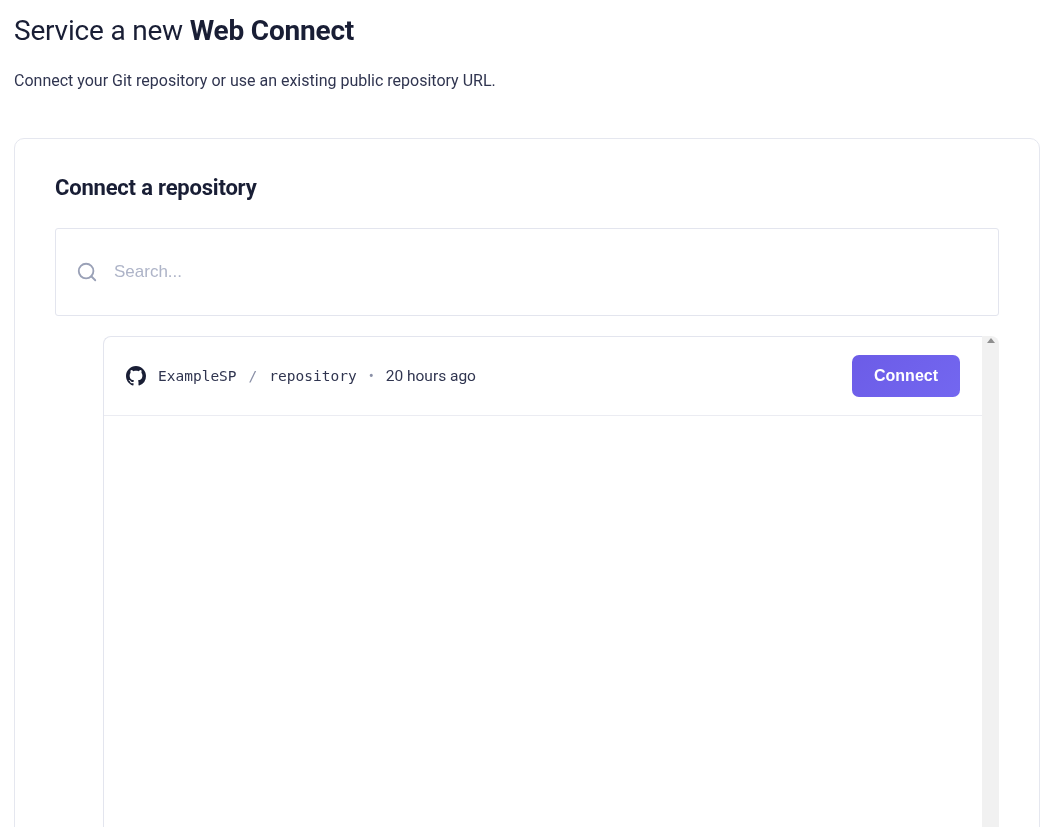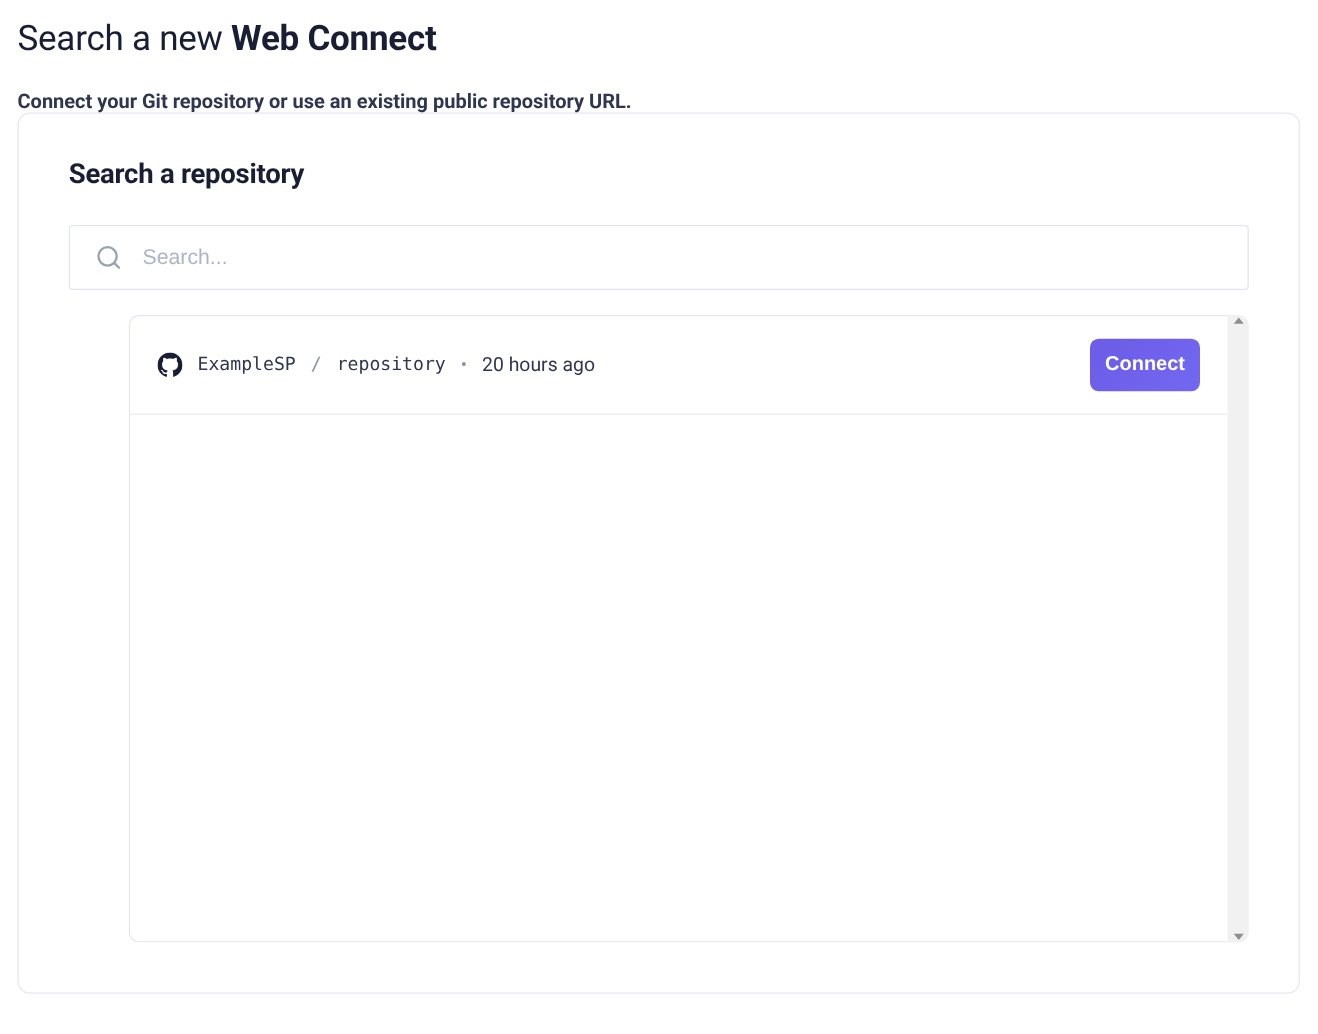--- a/index.html
+++ b/index.html
@@ -21,40 +21,40 @@
       color: #191e35;
       margin-bottom: 24px;
       letter-spacing: -0.2px;
     }
     .page-title strong {
       font-weight: 700;
     }
     .page-subtitle {
       font-size: 16px;
       color: #303550;
-      font-weight: bold;
+      margin-bottom: 48px;
     }
     .card {
       border: 1px solid #e5e7ef;
       border-radius: 10px;
       padding: 36px 40px 40px 40px;
     }
     .card-heading {
       font-size: 22px;
       font-weight: 700;
       color: #191e35;
       margin-bottom: 28px;
       letter-spacing: -0.2px;
     }
     .search-wrap {
       display: flex;
       align-items: center;
       border: 1px solid #e3e5ee;
       border-radius: 3px;
-      padding: 14px 20px;
+      padding: 32px 20px;
       margin-bottom: 20px;
     }
     .search-icon {
       width: 22px;
       height: 22px;
       flex: 0 0 auto;
       color: #9aa1b7;
       margin-right: 16px;
     }
     .search-input {
@@ -142,37 +142,37 @@
     }
     .repo-time {
       color: #303550;
       font-size: 15.5px;
     }
     .connect-btn {
       background: linear-gradient(135deg, #6c5ce7 0%, #7367f0 100%);
       color: #ffffff;
       border: none;
       border-radius: 7px;
-      padding: 12px 12px;
+      padding: 12px 22px;
       font-size: 16px;
       font-weight: 600;
       cursor: pointer;
     }
   </style>
 </head>
 <body>
 
 <h1 class="page-title">
-  <span>Search a new </span><strong>Web Connect</strong>
+  <span>Service a new </span><strong>Web Connect</strong>
 </h1>
 
 <p class="page-subtitle">Connect your Git repository or use an existing public repository URL.</p>
 
 <div class="card">
-  <h2 class="card-heading">Search a repository</h2>
+  <h2 class="card-heading">Connect a repository</h2>
 
   <div class="search-wrap">
     <span class="search-icon">
       <svg viewBox="0 0 24 24" fill="none" stroke="currentColor" stroke-width="2" stroke-linecap="round" stroke-linejoin="round">
         <circle cx="11" cy="11" r="8"></circle>
         <line x1="21" y1="21" x2="16.65" y2="16.65"></line>
       </svg>
     </span>
     <input type="text" class="search-input" placeholder="Search..." style="">
   </div>

